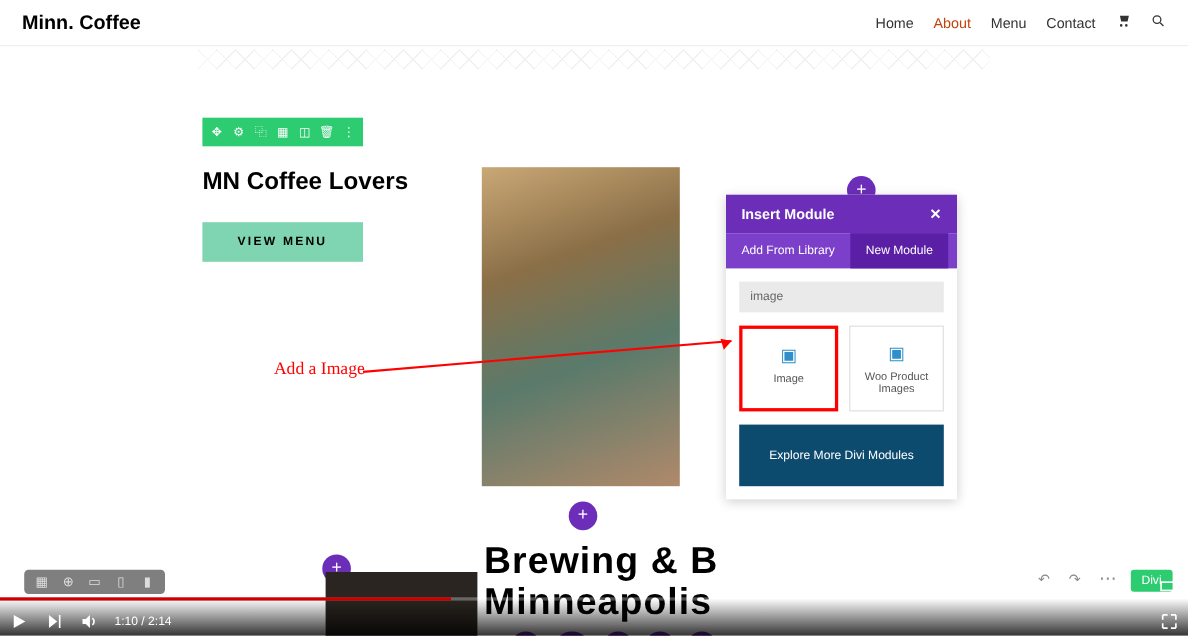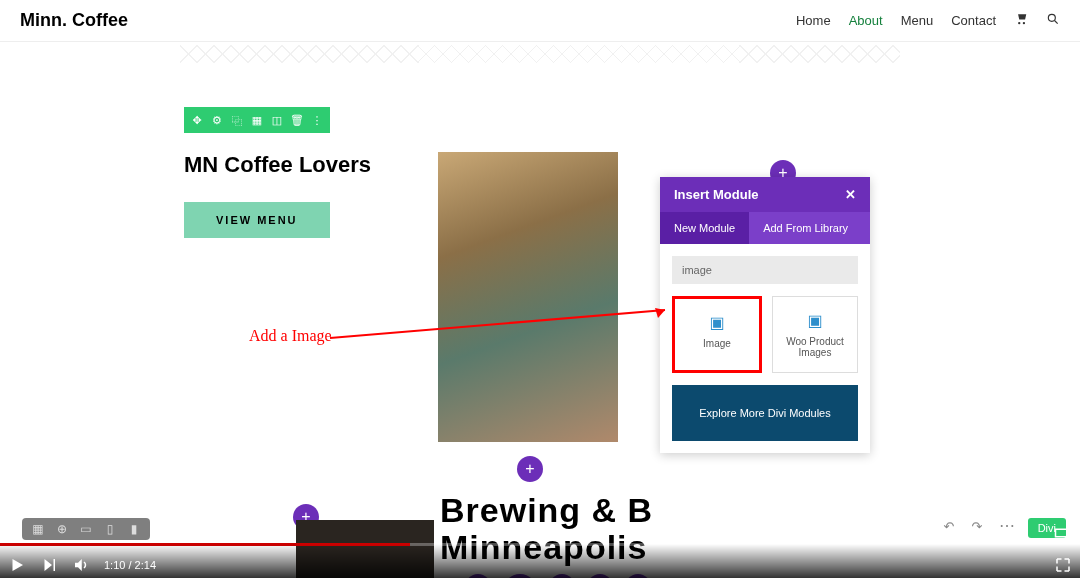--- a/index.html
+++ b/index.html
@@ -2,21 +2,21 @@
 <html><head>
 <meta charset="utf-8">
 <style>
 * { box-sizing: border-box; margin: 0; padding: 0; }
 body { font-family: Arial, sans-serif; background: #fff; width: 1080px; height: 578px; overflow: hidden; position: relative; }
 
 .header { display: flex; justify-content: space-between; align-items: center; padding: 10px 20px; border-bottom: 1px solid #eee; }
 .logo { font-weight: bold; font-size: 18px; }
 .nav { display: flex; gap: 18px; align-items: center; font-size: 13px; }
 .nav a { text-decoration: none; color: #333; }
-.nav a.active { color: #15803d; }
+.nav a.active { color: #c2410c; }
 .cart-icon, .search-icon { width: 14px; height: 14px; }
 
 .zigzag { height: 18px; background: repeating-linear-gradient(135deg,#ddd 0 1px,transparent 1px 12px),repeating-linear-gradient(45deg,#ddd 0 1px,transparent 1px 12px); position: absolute; left: 180px; right: 180px; top: 45px; opacity:.4;}
 
 .content { position: relative; padding-top: 30px; }
 
 .toolbar { position: absolute; left: 184px; top: 65px; background: #2ecc71; display: flex; padding: 4px; gap: 2px; }
 .toolbar span { width: 18px; height: 18px; display: flex; align-items: center; justify-content: center; color: #fff; font-size: 11px; }
 
 .heading { position: absolute; left: 184px; top: 110px; font-size: 22px; font-weight: bold; }
@@ -111,22 +111,22 @@
   <div class="add-circle add1">+</div>
   <div class="add-circle add2">+</div>
   <div class="add-circle add3">+</div>
 
   <div class="modal">
     <div class="modal-head">
       <span>Insert Module</span>
       <span>✕</span>
     </div>
     <div class="modal-tabs">
+      <div class="modal-tab">Add From Library</div>
       <div class="modal-tab active">New Module</div>
-      <div class="modal-tab">Add From Library</div>
     </div>
     <div class="modal-body">
       <div class="search-box">image</div>
       <div class="mods">
         <div class="mod-card selected">
           <div class="mod-icon">▣</div>
           <div>Image</div>
         </div>
         <div class="mod-card">
           <div class="mod-icon">▣</div>

